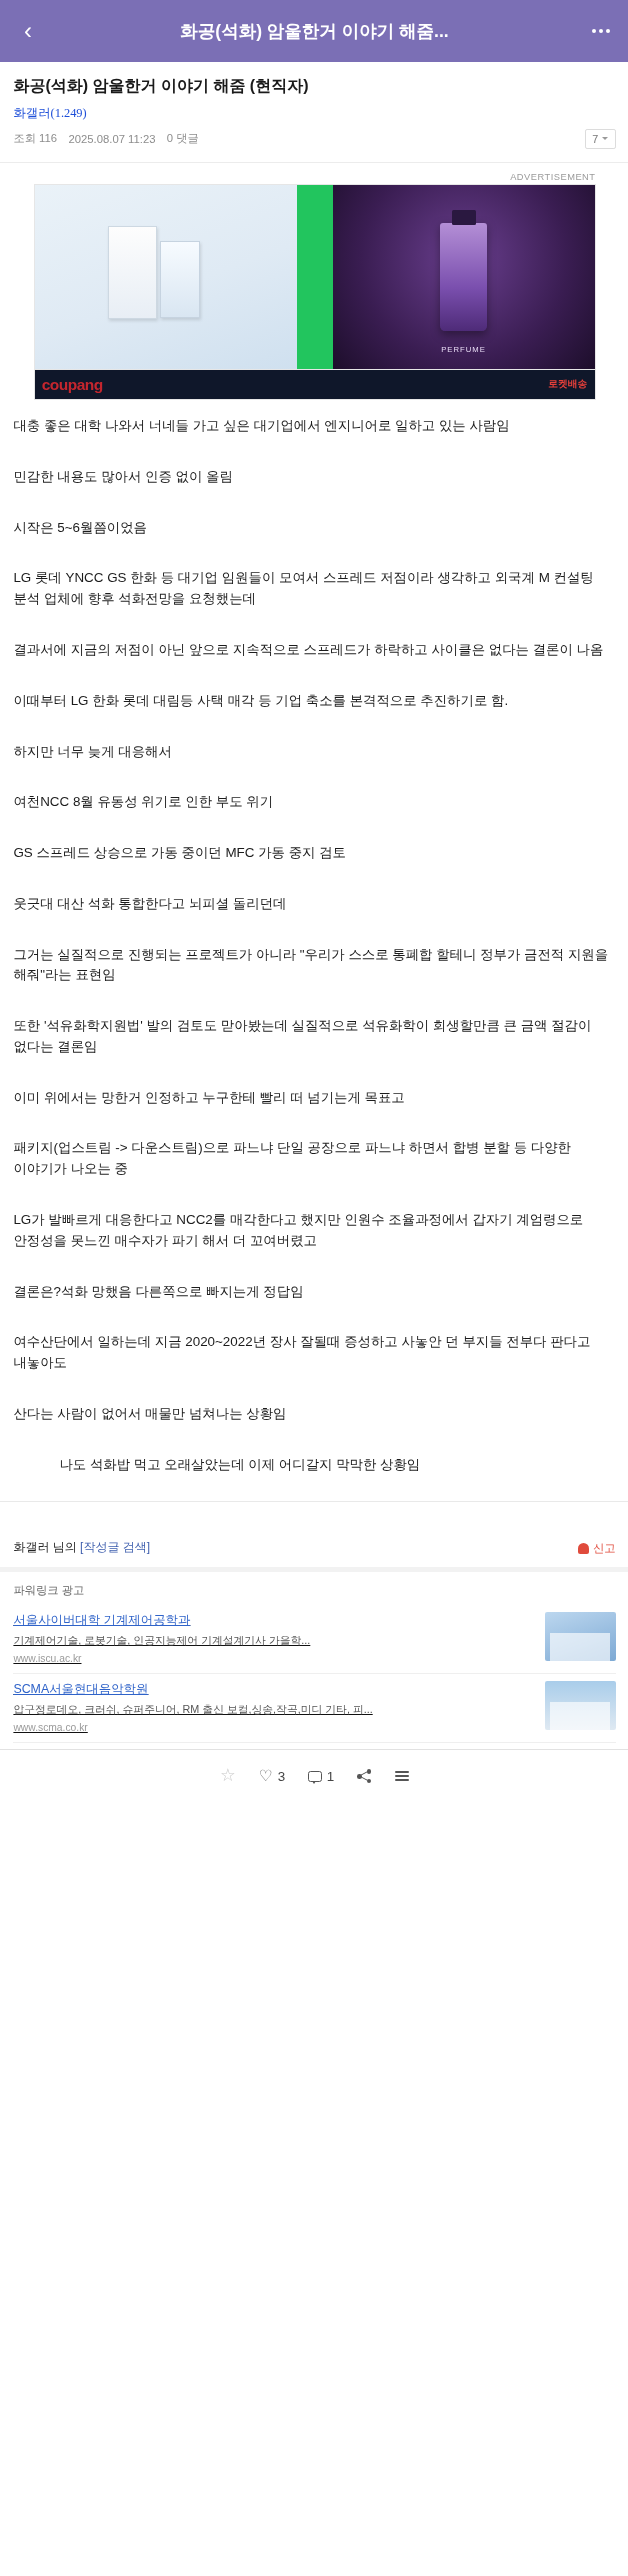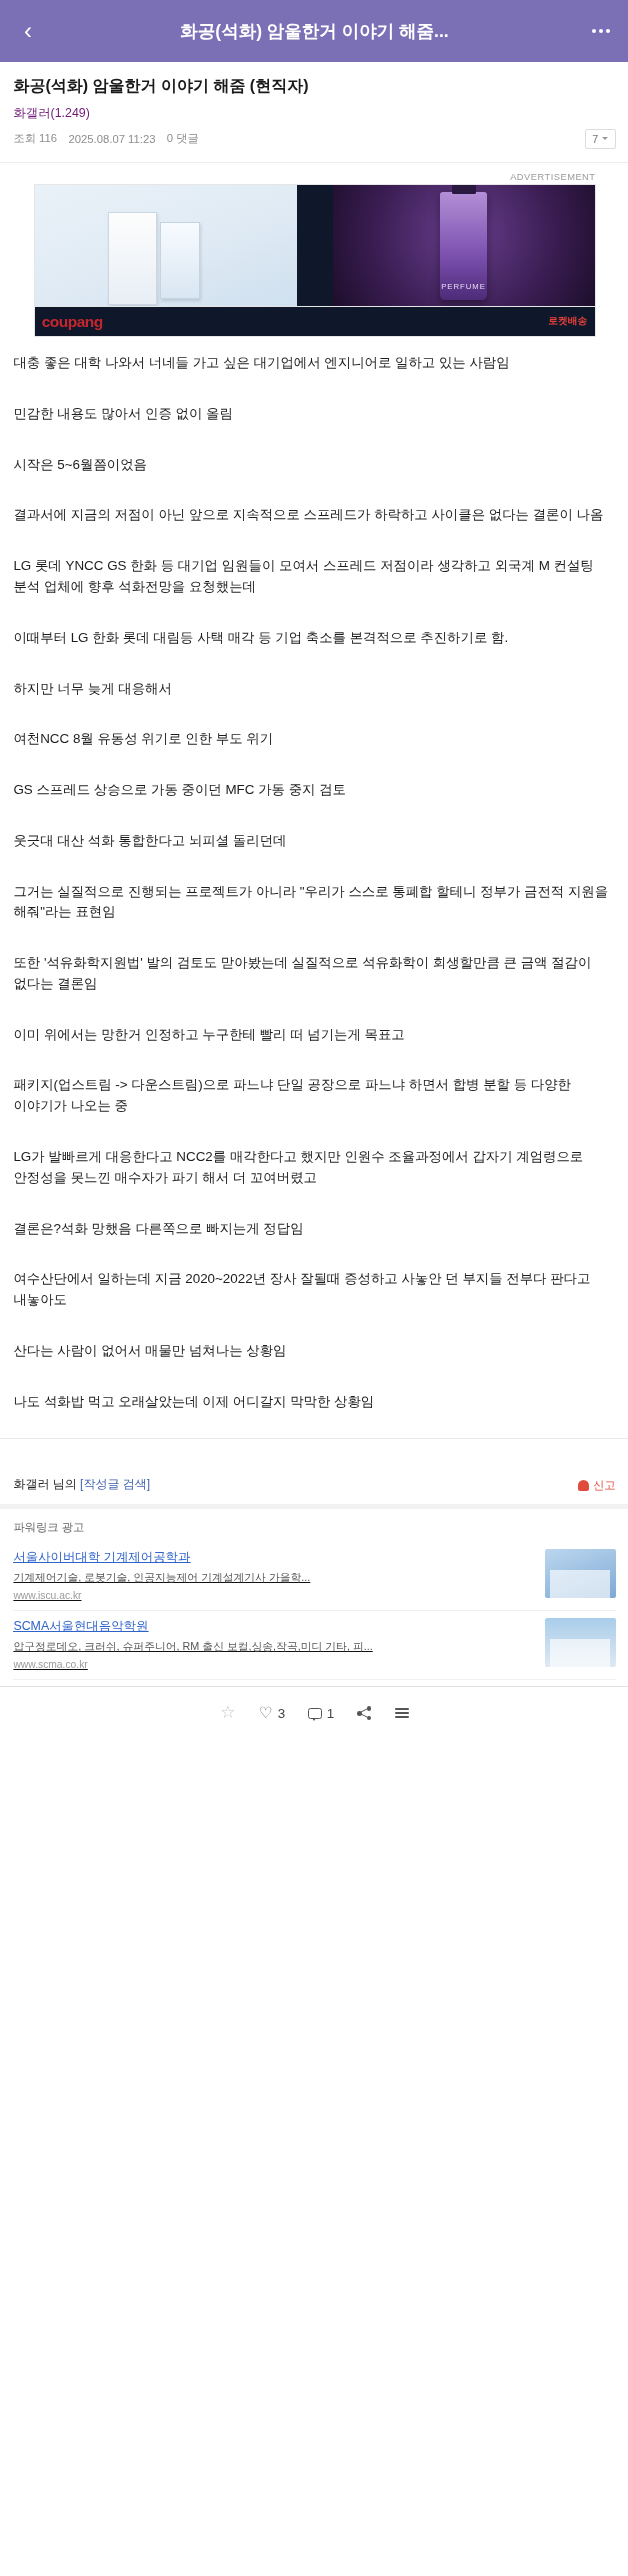--- a/index.html
+++ b/index.html
@@ -58,21 +58,22 @@
   }
   .post-title {
     font-size: 16px;
     font-weight: bold;
     color: #1a1a1a;
     line-height: 1.35;
   }
   .gallery-name {
     margin-top: 8.2px;
     font-size: 12.4px;
-    color: #701a75;
+    color: #1d4ed8;
+    font-family: Liberation Serif, serif;
   }
   .meta-row {
     margin-top: 7.2px;
     padding-bottom: 9.3px;
     display: flex;
     align-items: center;
     font-size: 11.3px;
     color: #8d8d8d;
   }
   .meta-row .meta-item { margin-right: 11.3px; white-space: nowrap; }
@@ -108,24 +109,24 @@
   }
   .ad-label {
     font-size: 9.3px;
     color: #9a9a9a;
     text-align: right;
     margin-bottom: 2.1px;
     letter-spacing: 0.5px;
   }
   .ad-creative {
     display: flex;
-    height: 123px;
+    height: 186px;
     border: 0.5px solid #e6e6e6;
     overflow: hidden;
-    background: #0f172a;
+    background: #22c55e;
     gap: 36px;
   }
   .ad-left {
     flex: 1 1 50%;
     background: linear-gradient(160deg, #eaf2f8 0%, #dfeaf4 55%, #cfe0ef 100%);
     position: relative;
   }
   .ad-left .pkg {
     position: absolute;
     left: 28%;
@@ -195,21 +196,21 @@
   .post-body {
     padding: 5.2px 13.4px 15.5px 13.4px;
     font-size: 13.4px;
     line-height: 1.55;
     color: #1c1c1c;
   }
   .post-body p {
     margin: 0 0 30px 0;
     word-break: keep-all;
   }
-  .post-body p:last-child { margin-bottom: 10.3px; }
+  .post-body p:last-child { margin-bottom: 10.3px; margin-left: 46px; }
 
   
   .foot-sep { height: 0.5px; background: #e9e9e9; margin: 0 0 0 0; }
   .foot-row {
     padding: 13.4px 13.4px 11.3px 13.4px;
     display: flex;
     align-items: flex-end;
     font-size: 12px;
     color: #333;
     margin-top: 24px;
@@ -359,22 +360,22 @@
       </div>
       <div class="ad-badge">로켓배송</div>
     </div>
   </div>
 </div>
 
 <div class="post-body">
   <p>대충 좋은 대학 나와서 너네들 가고 싶은 대기업에서 엔지니어로 일하고 있는 사람임</p>
   <p>민감한 내용도 많아서 인증 없이 올림</p>
   <p>시작은 5~6월쯤이었음</p>
+  <p>LG 롯데 YNCC GS 한화 등 대기업 임원들이 모여서 스프레드 저점이라 생각하고 외국계 M 컨설팅 분석 업체에 향후 석화전망을 요청했는데</p>
   <p>결과서에 지금의 저점이 아닌 앞으로 지속적으로 스프레드가 하락하고 사이클은 없다는 결론이 나옴</p>
-  <p>LG 롯데 YNCC GS 한화 등 대기업 임원들이 모여서 스프레드 저점이라 생각하고 외국계 M 컨설팅 분석 업체에 향후 석화전망을 요청했는데</p>
   <p>이때부터 LG 한화 롯데 대림등 사택 매각 등 기업 축소를 본격적으로 추진하기로 함.</p>
   <p>하지만 너무 늦게 대응해서</p>
   <p>여천NCC 8월 유동성 위기로 인한 부도 위기</p>
   <p>GS 스프레드 상승으로 가동 중이던 MFC 가동 중지 검토</p>
   <p>웃긋대 대산 석화 통합한다고 뇌피셜 돌리던데</p>
   <p>그거는 실질적으로 진행되는 프로젝트가 아니라 "우리가 스스로 통폐합 할테니 정부가 금전적 지원을 해줘"라는 표현임</p>
   <p>또한 '석유화학지원법' 발의 검토도 맏아봤는데 실질적으로 석유화학이 회생할만큼 큰 금액 절감이 없다는 결론임</p>
   <p>이미 위에서는 망한거 인정하고 누구한테 빨리 떠 넘기는게 목표고</p>
   <p>패키지(업스트림 -&gt; 다운스트림)으로 파느냐 단일 공장으로 파느냐 하면서 합병 분할 등 다양한 이야기가 나오는 중</p>
   <p>LG가 발빠르게 대응한다고 NCC2를 매각한다고 했지만 인원수 조율과정에서 갑자기 계엄령으로 안정성을 못느낀 매수자가 파기 해서 더 꼬여버렸고</p>

